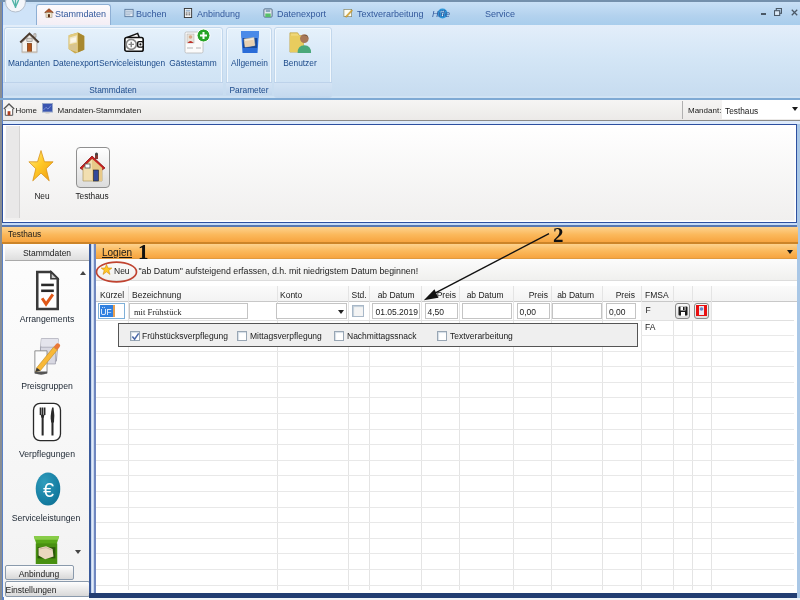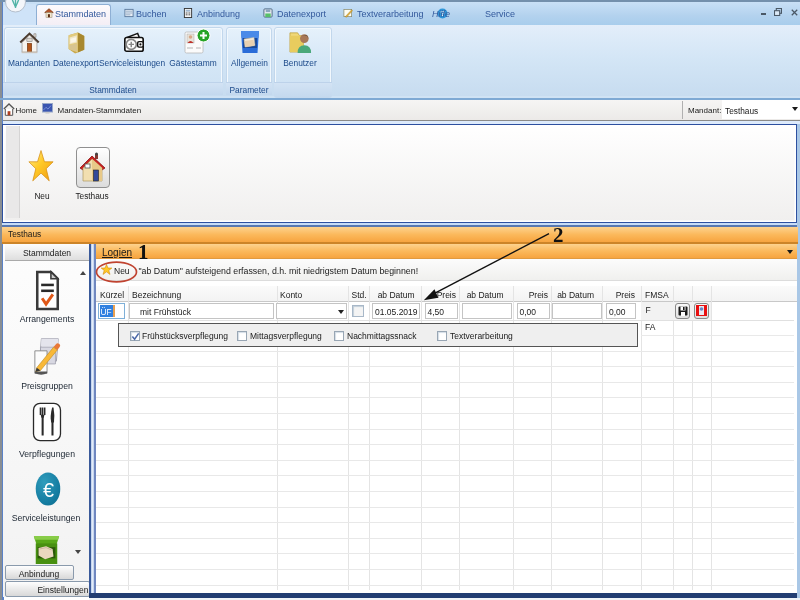--- a/index.html
+++ b/index.html
@@ -252,21 +252,21 @@
 
 <svg class="abs" style="left:32px;top:534px" width="29" height="31" viewBox="0 0 31 33">
   <path d="M2 2 h27 l-3 10 h-21 Z" fill="#58a818"></path>
   <path d="M2 2 h27 l-1 4 h-25 Z" fill="#88cc48"></path>
   <path d="M4 10 h23 v22 h-23 Z" fill="#489010"></path>
   <path d="M6 14 h19 v12 h-19 Z" fill="#2a5808"></path>
   <path d="M7 15 l8 -2 7 3 1 8 -9 3 -7 -4 z" fill="#ead8c0"></path>
   <path d="M8 16 l7 -1.5 6 2.5" fill="none" stroke="#c8b49a" stroke-width="1"></path>
 </svg>
 <div class="abs" style="left:4.5px;top:565px;width:69px;height:15px;background:linear-gradient(#fefefe,#d8d8d8);border:1px solid #8a9aac;border-radius:2px;text-align:center;padding-top:2.5px;font-size:8.5px;">Anbindung</div>
-<div class="abs" style="left:4.5px;top:581px;width:85px;height:16px;background:linear-gradient(#fefefe,#d8d8d8);border:1px solid #8a9aac;border-radius:2px;text-align:right;padding-top:3px;font-size:8.5px;">Einstellungen</div>
+<div class="abs" style="left:4.5px;top:581px;width:85px;height:16px;background:linear-gradient(#fefefe,#d8d8d8);border:1px solid #8a9aac;border-radius:2px;text-align:left;padding-top:3px;font-size:8.5px;">Einstellungen</div>
 
 <div class="abs" style="left:89px;top:243px;width:1.5px;height:354px;background:#3a5a9a;"></div>
 <div class="abs" style="left:90.5px;top:243px;width:3.5px;height:354px;background:linear-gradient(90deg,#b8ccec,#e4ecf8 50%,#b8ccec);"></div>
 <div class="abs" style="left:94px;top:243px;width:1.5px;height:354px;background:#7088c0;"></div>
 <div class="abs" style="left:96px;top:243px;width:700.5px;height:354px;background:#fff;"></div>
 
 <div class="abs" style="left:2px;top:242px;width:796px;height:1.6px;background:#cc8428;"></div>
 
 <div class="abs" style="left:96px;top:243.5px;width:700.5px;height:15px;background:linear-gradient(#fdd28e,#fbb95c 50%,#f7a43f);border-bottom:1px solid #e09a40;"></div>
 <div class="abs" style="left:102px;top:246.5px;font-size:10px;text-decoration:underline;">Logien</div>
@@ -306,25 +306,25 @@
 <div class="abs" style="left:551.5px;top:290px;width:42.5px;text-align:right;">ab Datum</div>
 <div class="abs" style="left:599px;top:290px;width:36px;text-align:right;">Preis</div>
 <div class="abs" style="left:645px;top:290px;">FMSA</div>
 
 <div class="abs" style="left:641px;top:302px;width:70px;height:17.5px;background:#f2f2f2;"></div>
 <div class="abs" style="left:96px;top:319.5px;width:698px;height:1px;background:#e0e0e0;"></div>
 
 <div class="abs" style="left:97.5px;top:302.5px;width:27.5px;height:16.5px;background:#fff;border:1px solid #7fb0d8;"></div>
 <div class="abs" style="left:99.5px;top:304.5px;width:13px;height:12.5px;background:#2f80e0;color:#fff;padding:2px 0 0 1px;font-size:8.3px;">ÜF</div>
 <div class="abs" style="left:112.5px;top:304.5px;width:2px;height:12.5px;background:#e8a050;"></div>
-<div class="abs box" style="left:129px;top:303px;width:145px;height:16px;padding-left:10px;">mit Frühstück</div>
+<div class="abs box" style="left:129px;top:303px;width:119px;height:16px;padding-left:4px;font-family:Liberation Serif, serif;">mit Frühstück</div>
 <div class="abs box" style="left:276px;top:303px;width:71px;height:16px;"></div>
 <div class="abs" style="left:338px;top:309.5px;width:0;height:0;border:3px solid transparent;border-top:4px solid #222;"></div>
 <div class="abs" style="left:352px;top:305px;width:12px;height:12px;background:#f4f4f4;border:1px solid #a8b8c8;box-shadow:inset 1px 1px 1px #c2cfda;"></div>
-<div class="abs box" style="left:372px;top:303px;width:47.5px;height:16px;">01.05.2019</div>
+<div class="abs box" style="left:372px;top:303px;width:47.5px;height:16px;text-align:center;">01.05.2019</div>
 <div class="abs box" style="left:424.5px;top:303px;width:33.5px;height:16px;">4,50</div>
 <div class="abs box" style="left:462px;top:303px;width:50px;height:16px;"></div>
 <div class="abs box" style="left:516.5px;top:303px;width:33.5px;height:16px;">0,00</div>
 <div class="abs box" style="left:551.5px;top:303px;width:50px;height:16px;"></div>
 <div class="abs box" style="left:606px;top:303px;width:30px;height:16px;">0,00</div>
 <div class="abs" style="left:645.5px;top:304.5px;">F</div>
 <div class="abs" style="left:674.5px;top:302.5px;width:15.5px;height:16px;background:linear-gradient(#fafafa,#e0e0e0);border:1px solid #888;border-radius:3px;"></div>
 <svg class="abs" style="left:677.5px;top:305.5px" width="10" height="10" viewBox="0 0 10 10">
   <rect x="0.5" y="0.5" width="9" height="9" rx="1" fill="#1a1a1a"></rect>
   <rect x="2.5" y="0.5" width="5" height="4" fill="#fff"></rect>

